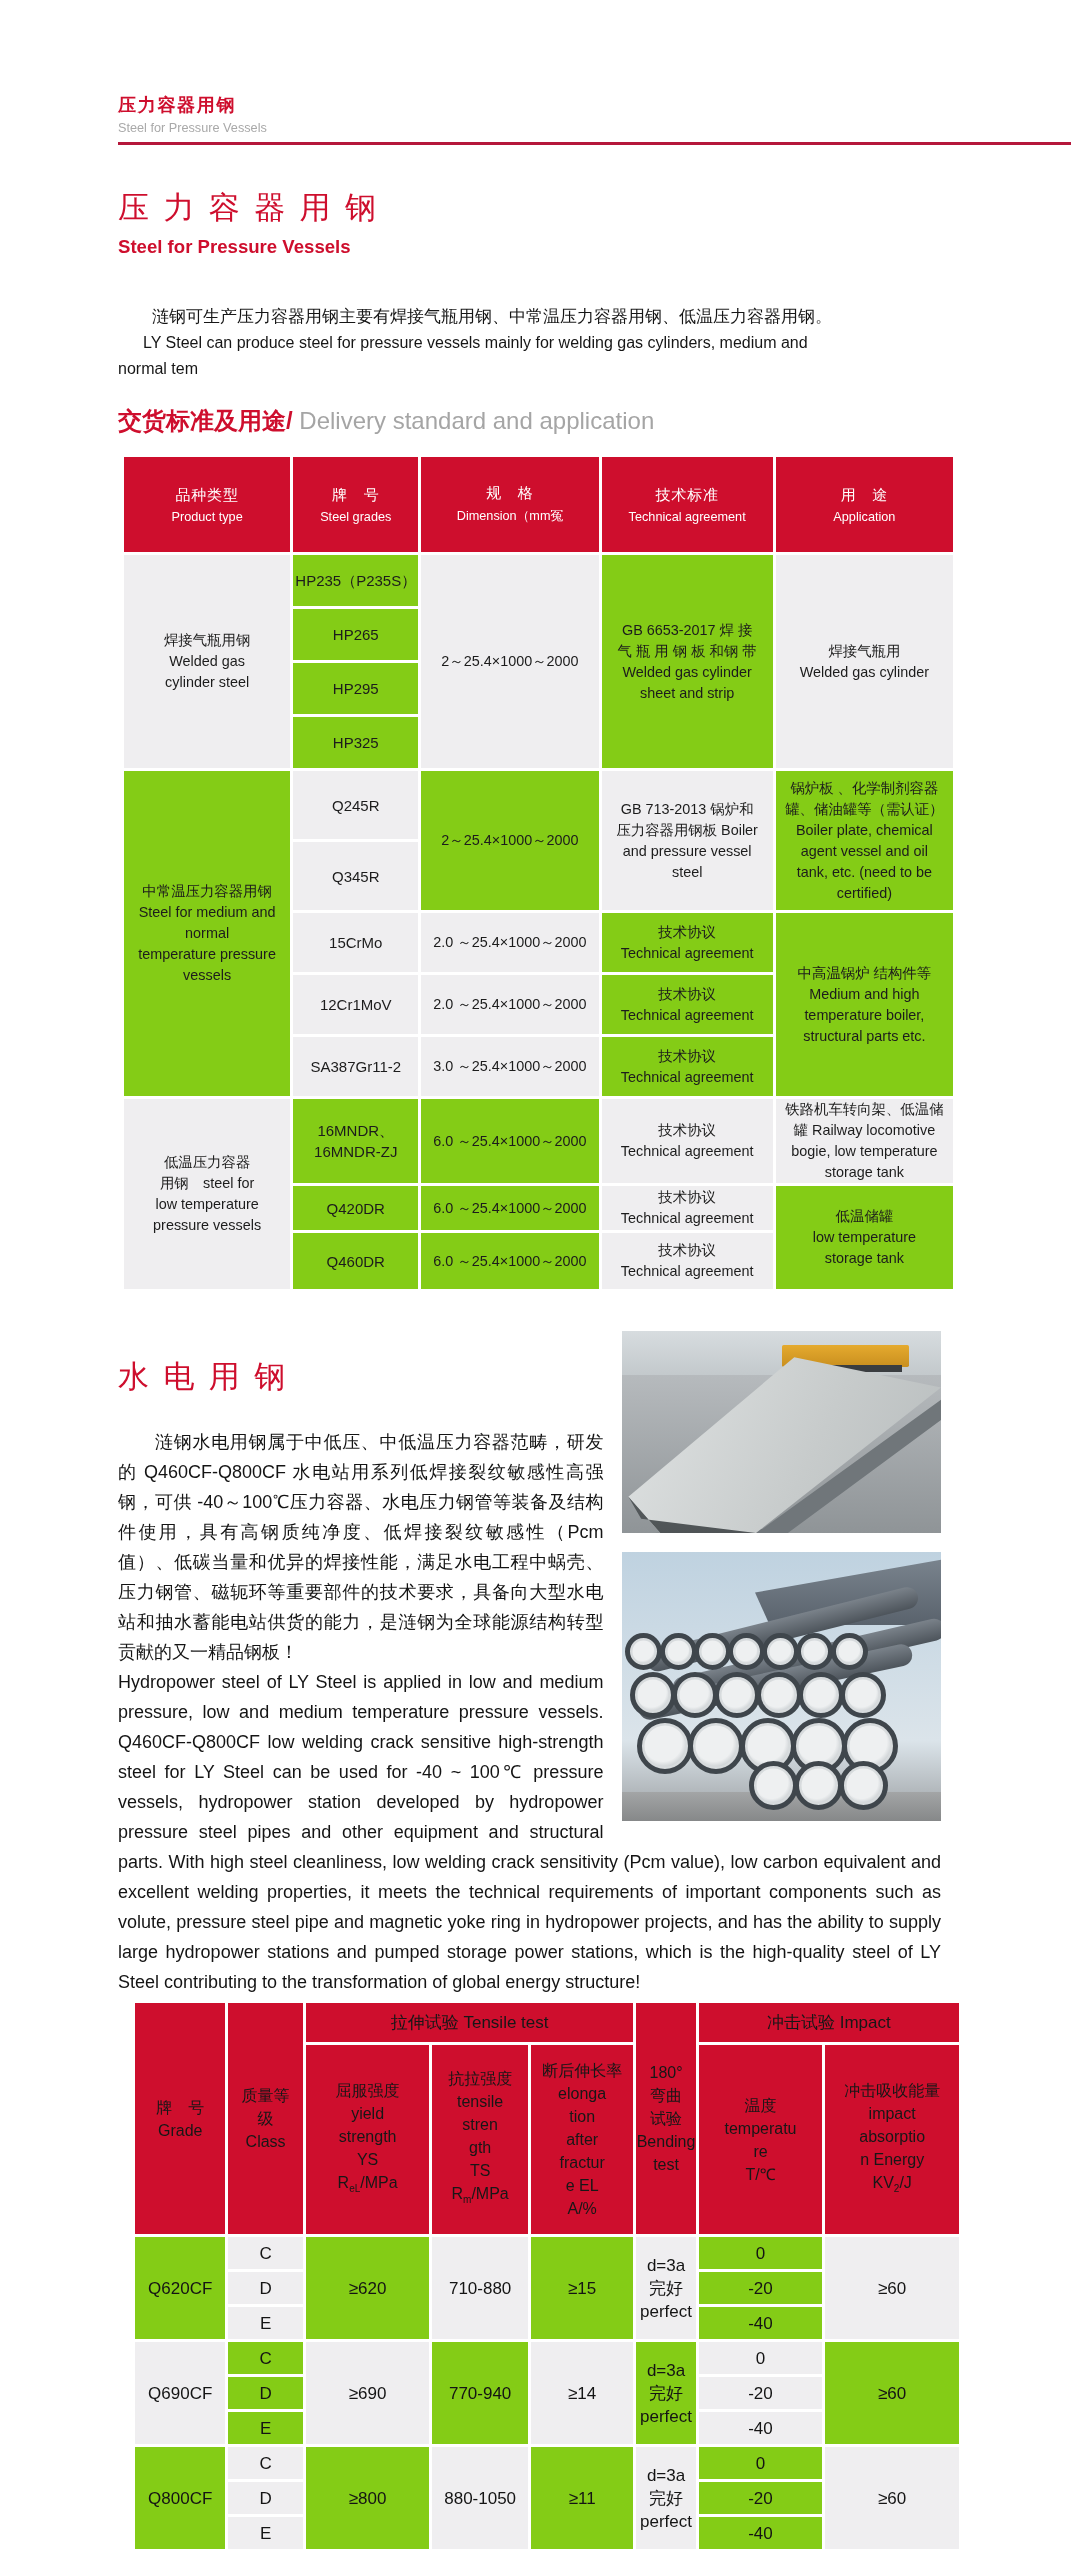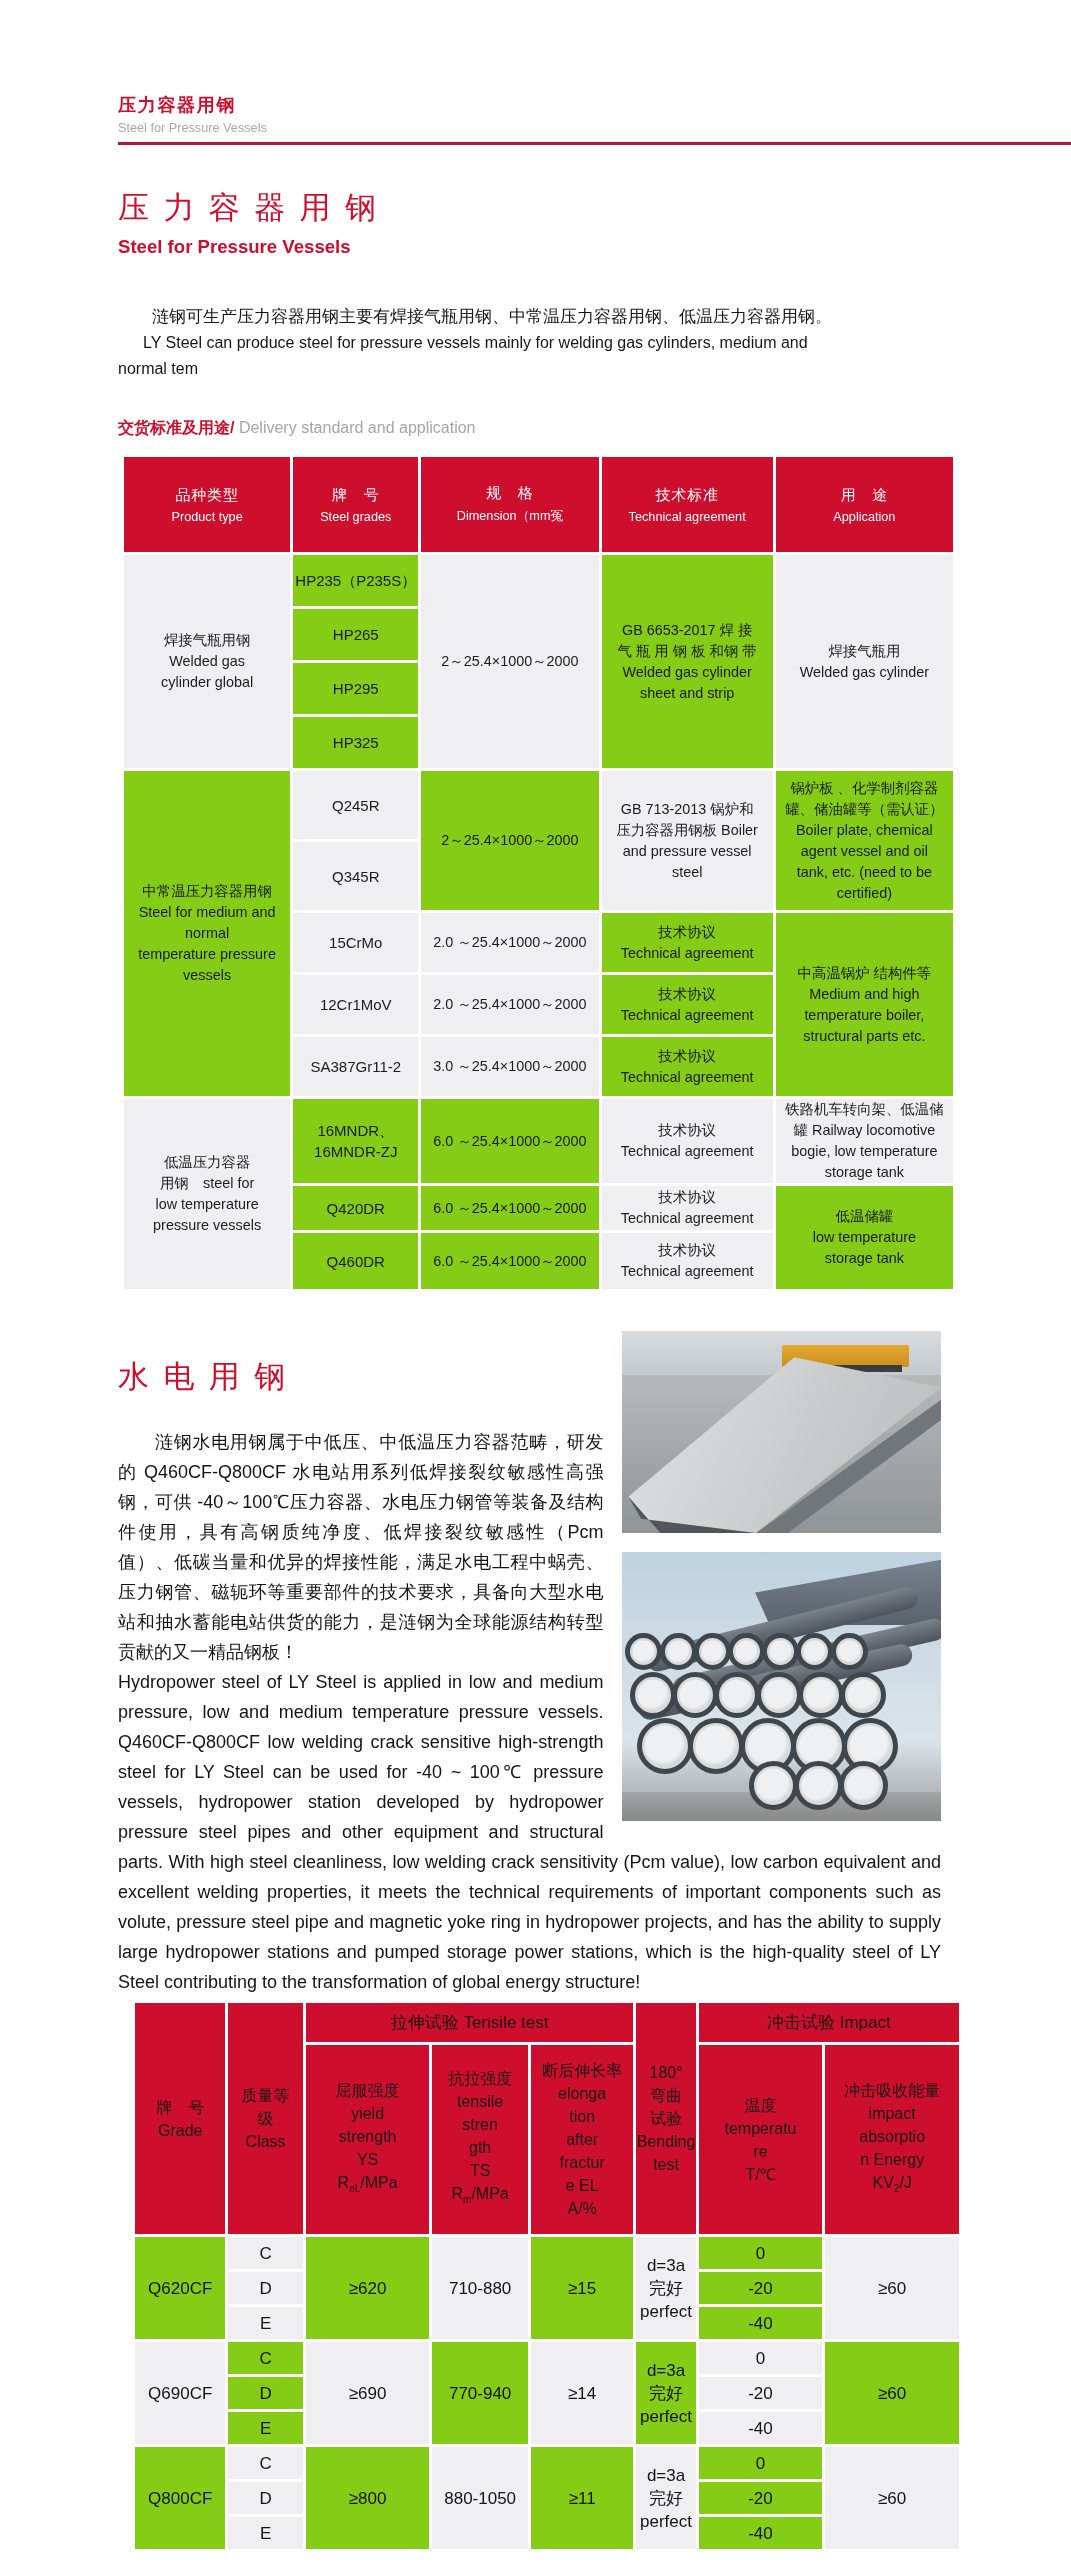--- a/index.html
+++ b/index.html
@@ -15,21 +15,21 @@
 
   
   .sec1-title { position:absolute; left:118px; top:187px; }
   .big-zh { font-family:"Liberation Serif", serif; color:#ce0e2d; font-size:31px; letter-spacing:14.4px; font-weight:400; }
   .big-en { color:#ce0e2d; font-size:18.6px; font-weight:bold; margin-top:6.8px; letter-spacing:0px; }
 
   .intro { position:absolute; left:118px; top:304px; width:733px; font-size:16px; line-height:26px; color:#161616; }
   .intro .zh { text-indent:34px; font-size:17px; }
   .intro .en1 { text-indent:25px; }
 
-  .sec-heading { position:absolute; left:118px; top:418px; font-size:16px; }
+  .sec-heading { position:absolute; left:118px; top:405px; font-size:24px; }
   .sec-heading .zh { color:#ce0e2d; font-weight:bold; }
   .sec-heading .en { color:#a5a5a5; }
 
   
   table { border-collapse:separate; border-spacing:3.4px; table-layout:fixed; }
   td, th { text-align:center; vertical-align:middle; overflow:hidden; }
   th { background:#ce0e2d; font-weight:400; }
   .L { background:#efeef0; }
   .D { background:#84cc16; }
   .pre { white-space:pre-line; }
@@ -133,21 +133,21 @@
             <th>
               <div class="h-zh">用　途</div>
               <div class="h-en">Application</div>
             </th>
           </tr>
         </thead>
         <tbody>
           <tr style="height: 51px;">
             <td class="L pre t1-type" rowspan="4">焊接气瓶用钢
 Welded gas
-cylinder global</td>
+cylinder steel</td>
             <td class="D pre t1-grade">HP235（P235S）</td>
             <td class="L pre t1-dim" rowspan="4">2～25.4×1000～2000</td>
             <td class="D pre t1-tech" rowspan="4">GB 6653-2017 焊 接
 气 瓶 用 钢 板 和钢 带
 Welded gas cylinder
 sheet and strip</td>
             <td class="L pre t1-app" rowspan="4">焊接气瓶用
 Welded gas cylinder</td>
           </tr>
           <tr style="height: 51px;">

